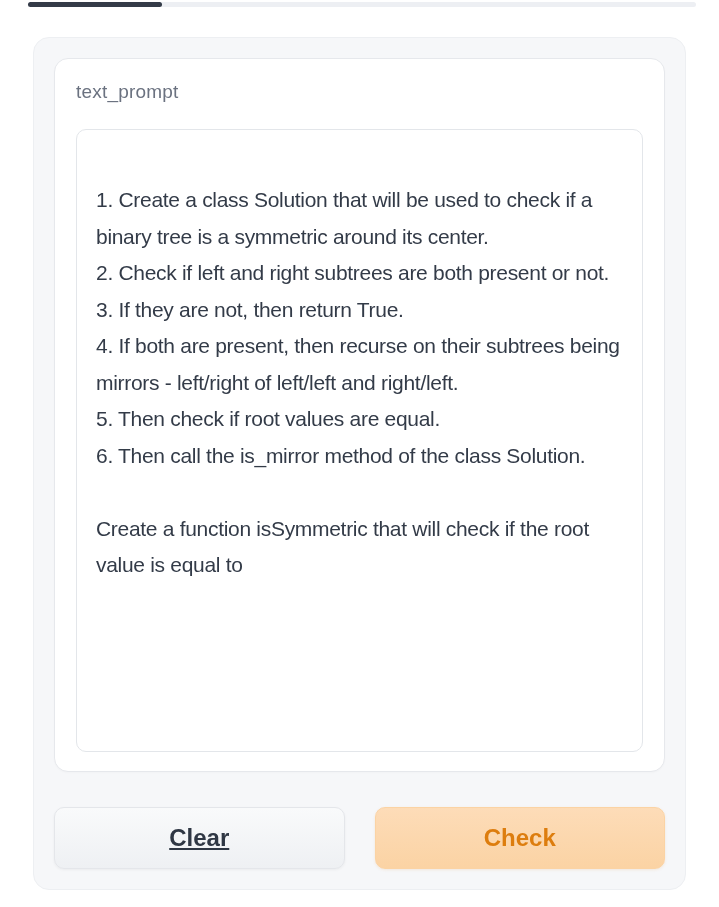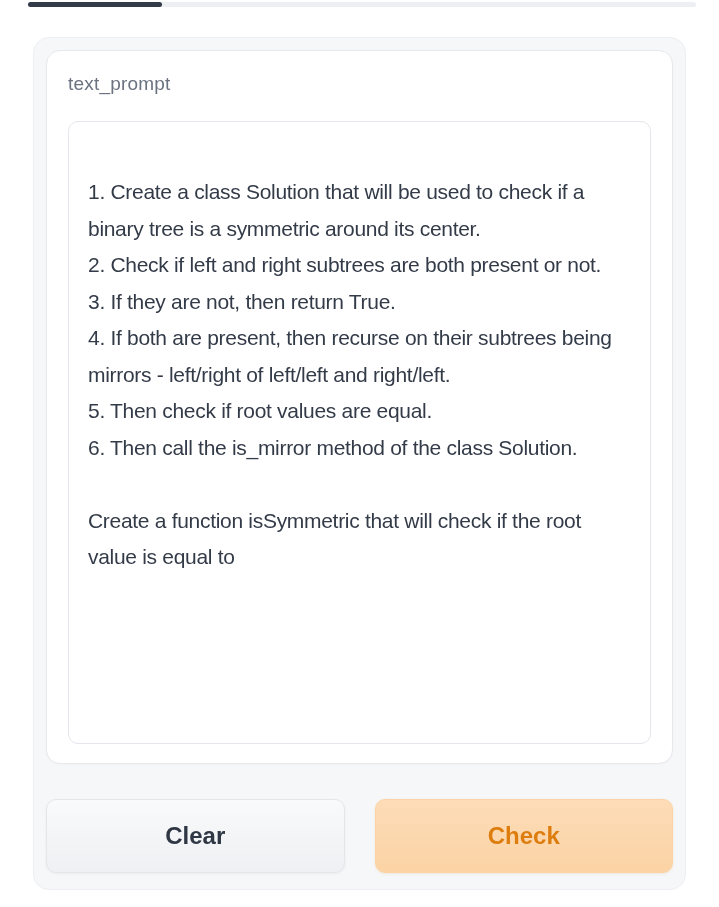--- a/index.html
+++ b/index.html
@@ -27,21 +27,21 @@
   }
 
   
   .main-card {
     position: absolute;
     left: 33px; top: 37px;
     width: 653px; height: 853px;
     background: #f6f7f9;
     border: 1px solid #edeff2;
     border-radius: 16px;
-    padding: 12px;
+    padding: 20px;
     display: flex;
     flex-direction: column;
   }
 
   
   .prompt-block {
     background: #ffffff;
     border: 1px solid #e6e8ec;
     border-radius: 14px;
     height: 714px;
@@ -91,20 +91,21 @@
     cursor: pointer;
     display: flex;
     align-items: center;
     justify-content: center;
   }
   .btn-secondary {
     background: linear-gradient(180deg, #f9fafb 0%, #eef0f3 100%);
     border: 1px solid #e4e6ea;
     color: #2f3744;
     box-shadow: 0 1px 3px rgba(0,0,0,0.05);
+    text-decoration: underline;
   }
   .btn-primary {
     background: linear-gradient(180deg, #fddcb8 0%, #fbd3a4 100%);
     border: 1px solid #fbd3a4;
     color: #dd7d0e;
     box-shadow: 0 1px 3px rgba(221,125,14,0.12);
   }
 </style>
 </head>
 <body>

